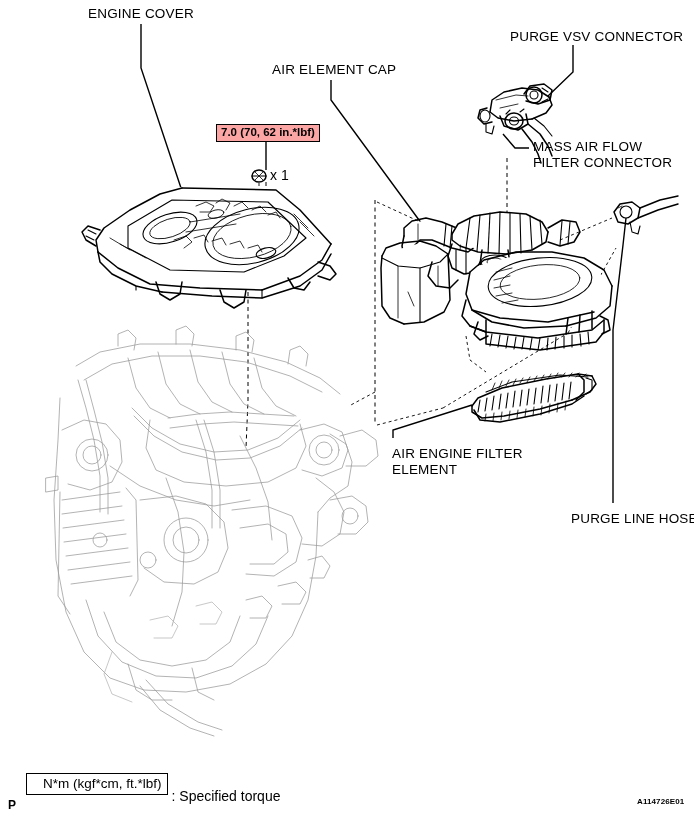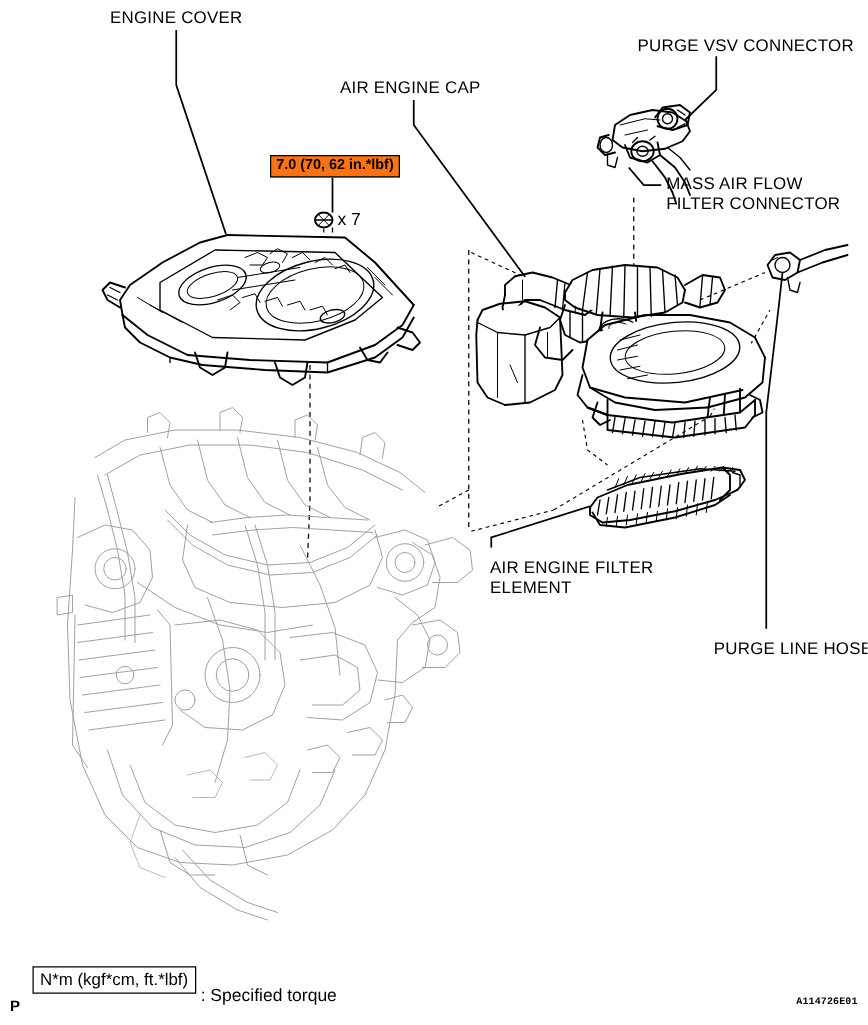--- a/index.html
+++ b/index.html
@@ -34,21 +34,21 @@
     font-size: 13.5px;
     font-weight: 500;
     letter-spacing: 0.2px;
     line-height: 16px;
     color: #000;
     white-space: pre;
   }
   .torque-box {
     position: absolute;
     border: 1.6px solid #000;
-    background: #f97316;
+    background: #fca5a5;
     font-family: "Liberation Sans", sans-serif;
     font-size: 11.5px;
     font-weight: bold;
     padding: 1px 4px 2px 4px;
     line-height: 13px;
     white-space: nowrap;
   }
   .qty-label {
     position: absolute;
     font-family: "Liberation Sans", sans-serif;
@@ -61,40 +61,40 @@
     display: flex;
     align-items: center;
     white-space: nowrap;
   }
   .legend-box {
     border: 1.8px solid #000;
     background: #fff;
     font-family: "Liberation Sans", sans-serif;
     font-size: 13.5px;
     font-weight: 500;
-    padding: 2px 5px 3px 5px;
+    padding: 2px 5px 3px 16px;
     line-height: 15px;
     text-align: right;
   }
   .legend-text {
     font-family: "Liberation Sans", sans-serif;
     font-size: 14px;
     font-weight: 500;
     margin-left: 4px;
     margin-top: 24px;
   }
   .page-mark {
     position: absolute;
     font-family: "Liberation Sans", sans-serif;
     font-size: 12px;
     font-weight: bold;
   }
   .fig-code {
     position: absolute;
-    font-family: Liberation Mono, monospace;
+    font-family: Liberation Sans, sans-serif;
     font-size: 8px;
     font-weight: bold;
     letter-spacing: 0.1px;
   }
 </style>
 </head>
 <body>
 
 <div id="diagram-root">
 
@@ -481,35 +481,35 @@
       <path class="lnf" d="M566 401 L565 410"></path>
 
       <path class="ln" d="M578 374 L584 380 L584 392 L576 400"></path>
       <path class="lnt" d="M586 378 L592 380 L592 390 L586 394"></path>
     </g>
 
   </svg>
 
   <div class="callout" style="left:88px; top:6px;">ENGINE COVER</div>
 
-  <div class="callout" style="left:272px; top:62px;">AIR ENGINE CAP</div>
+  <div class="callout" style="left:272px; top:62px;">AIR ELEMENT CAP</div>
 
   <div class="callout" style="left:490px; top:29px;margin-left:20px;">PURGE VSV CONNECTOR</div>
 
   <div class="callout" style="left:533px; top:139px;">MASS AIR FLOW
 FILTER CONNECTOR</div>
 
   <div class="callout" style="left:392px; top:446px;">AIR ENGINE FILTER
 ELEMENT</div>
 
   <div class="callout" style="left:571px; top:511px;">PURGE LINE HOSE</div>
 
   <div class="torque-box" style="left:216px; top:124px;">7.0 (70, 62 in.*lbf)</div>
 
-  <div class="qty-label" style="left:270px; top:167px;">x 7</div>
+  <div class="qty-label" style="left:270px; top:167px;">x 1</div>
 
   <div class="legend-wrap" style="left:26px; top:764px;">
     <span class="legend-box">N*m (kgf*cm, ft.*lbf)</span>
     <span class="legend-text">: Specified torque</span>
   </div>
 
   <div class="page-mark" style="left:8px; top:798px;">P</div>
 
   <div class="fig-code" style="left:637px; top:797px;">A114726E01</div>
 

